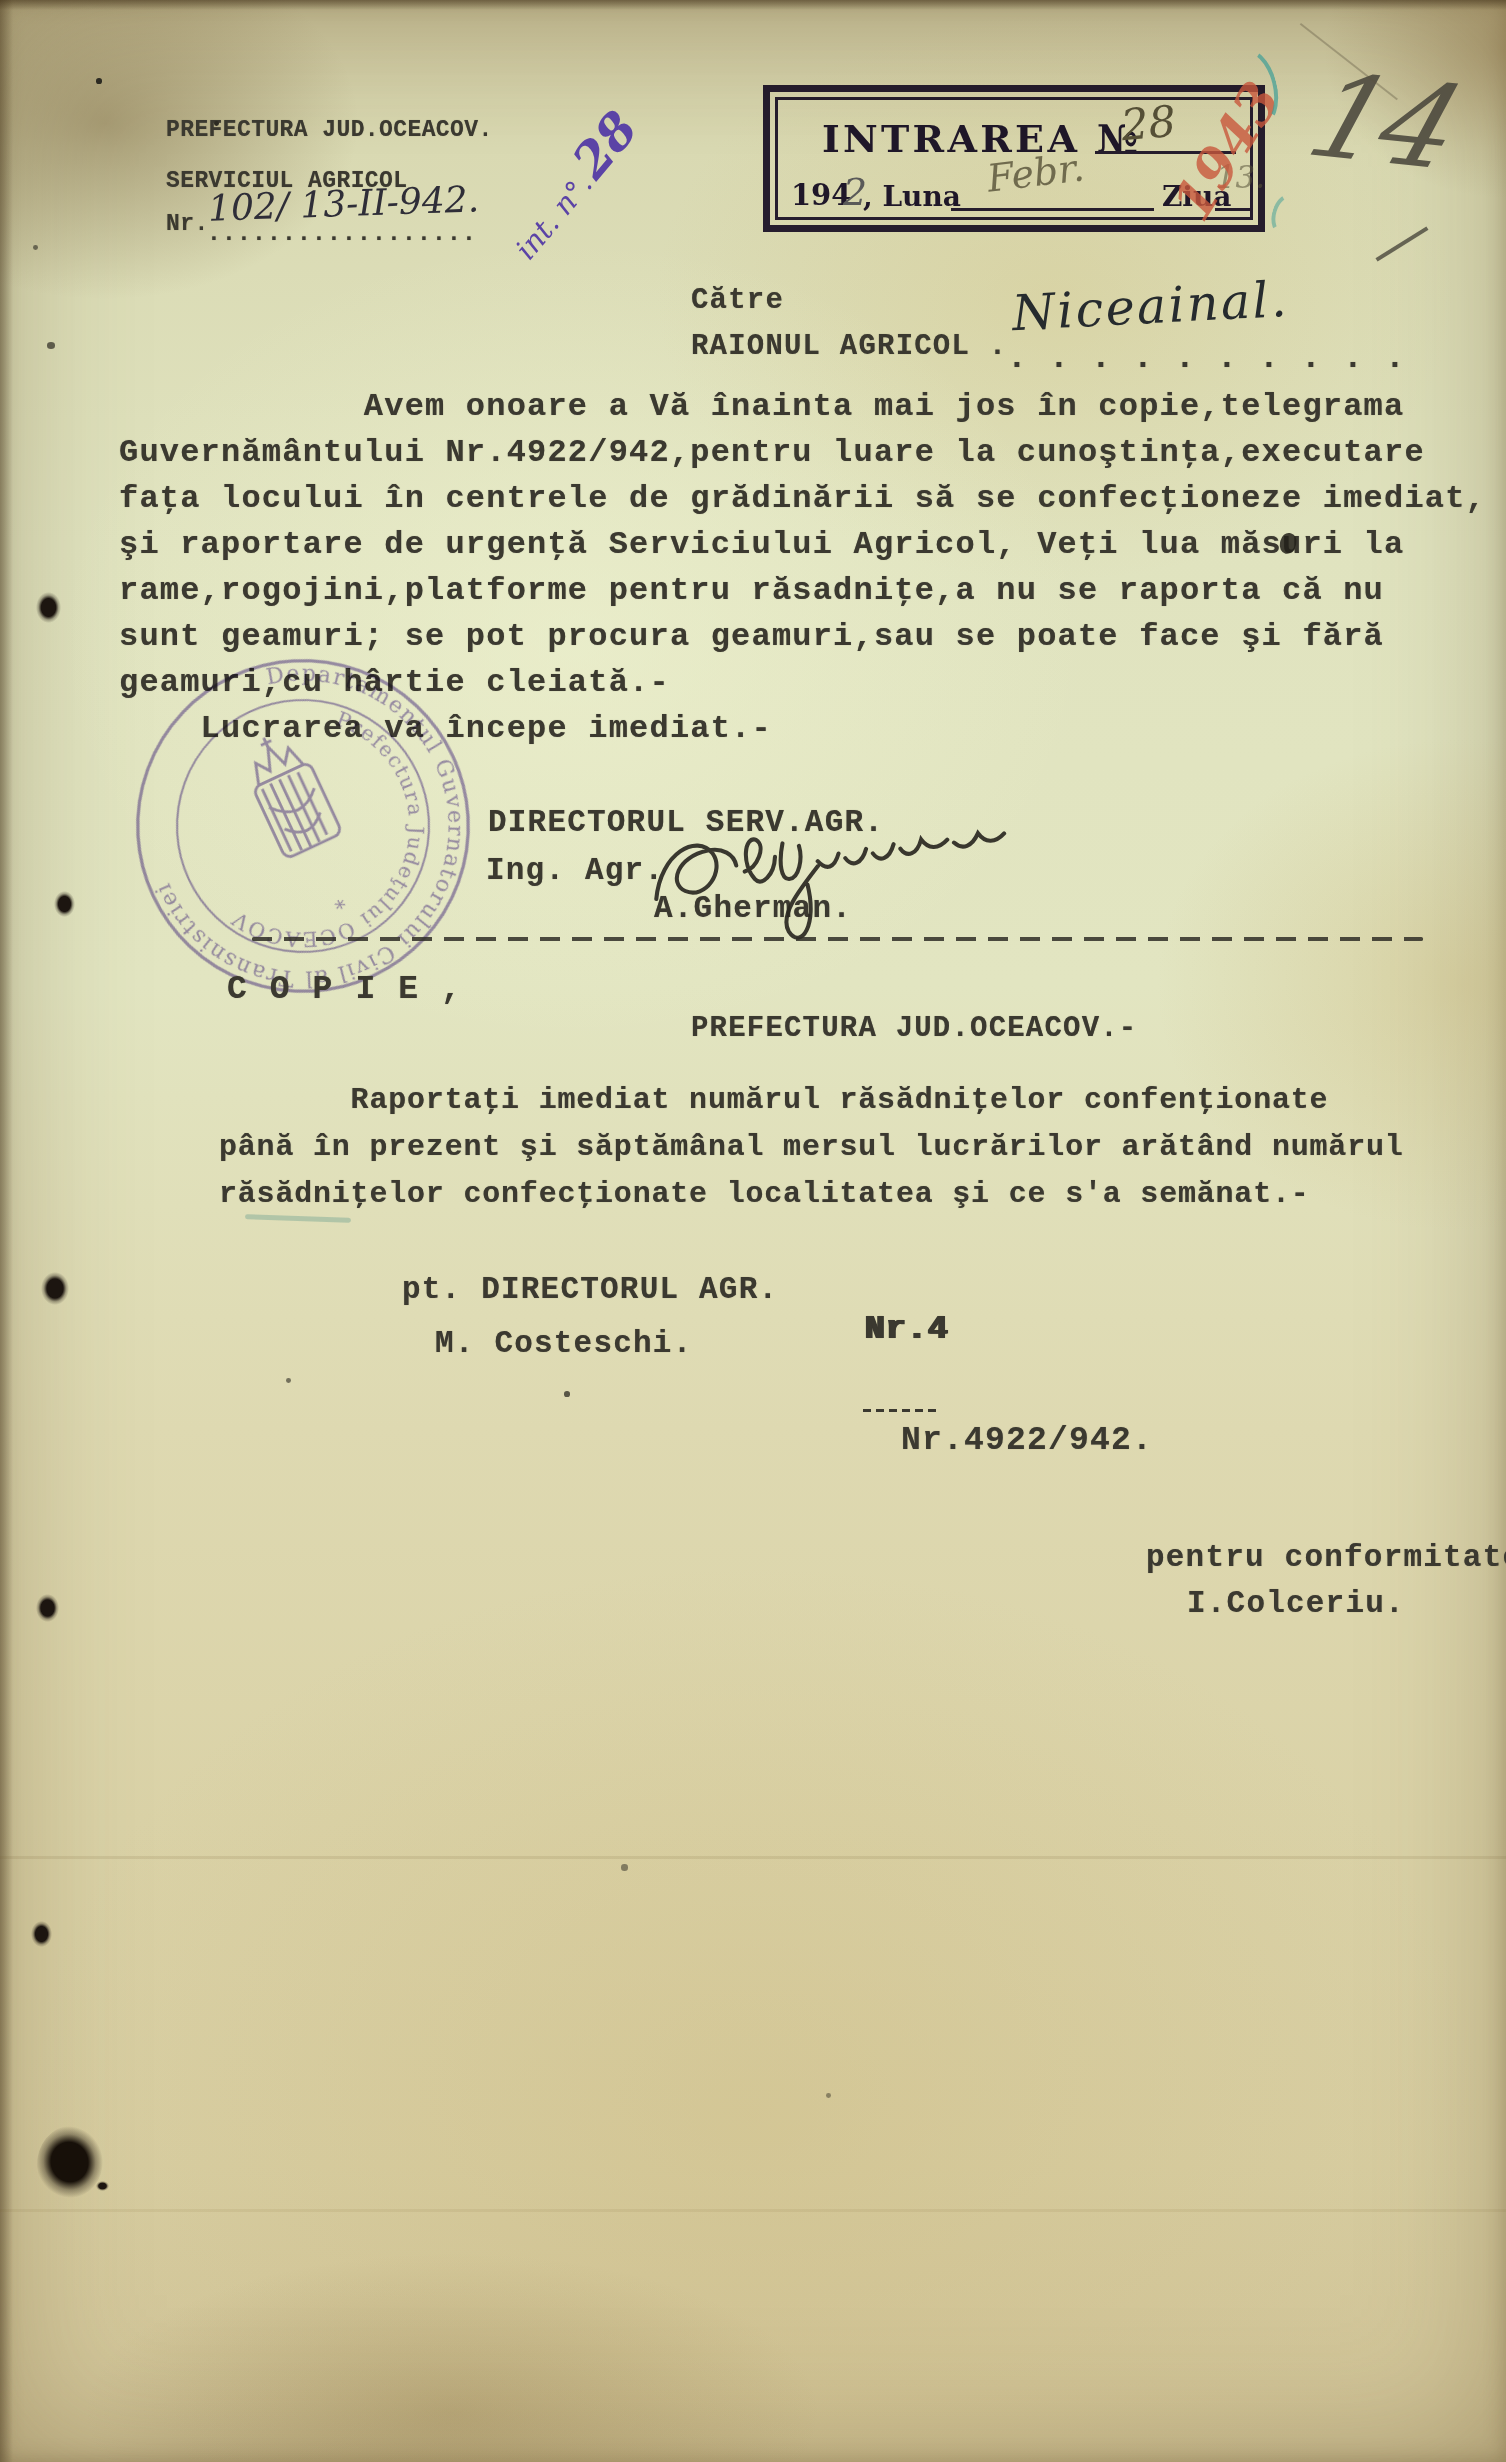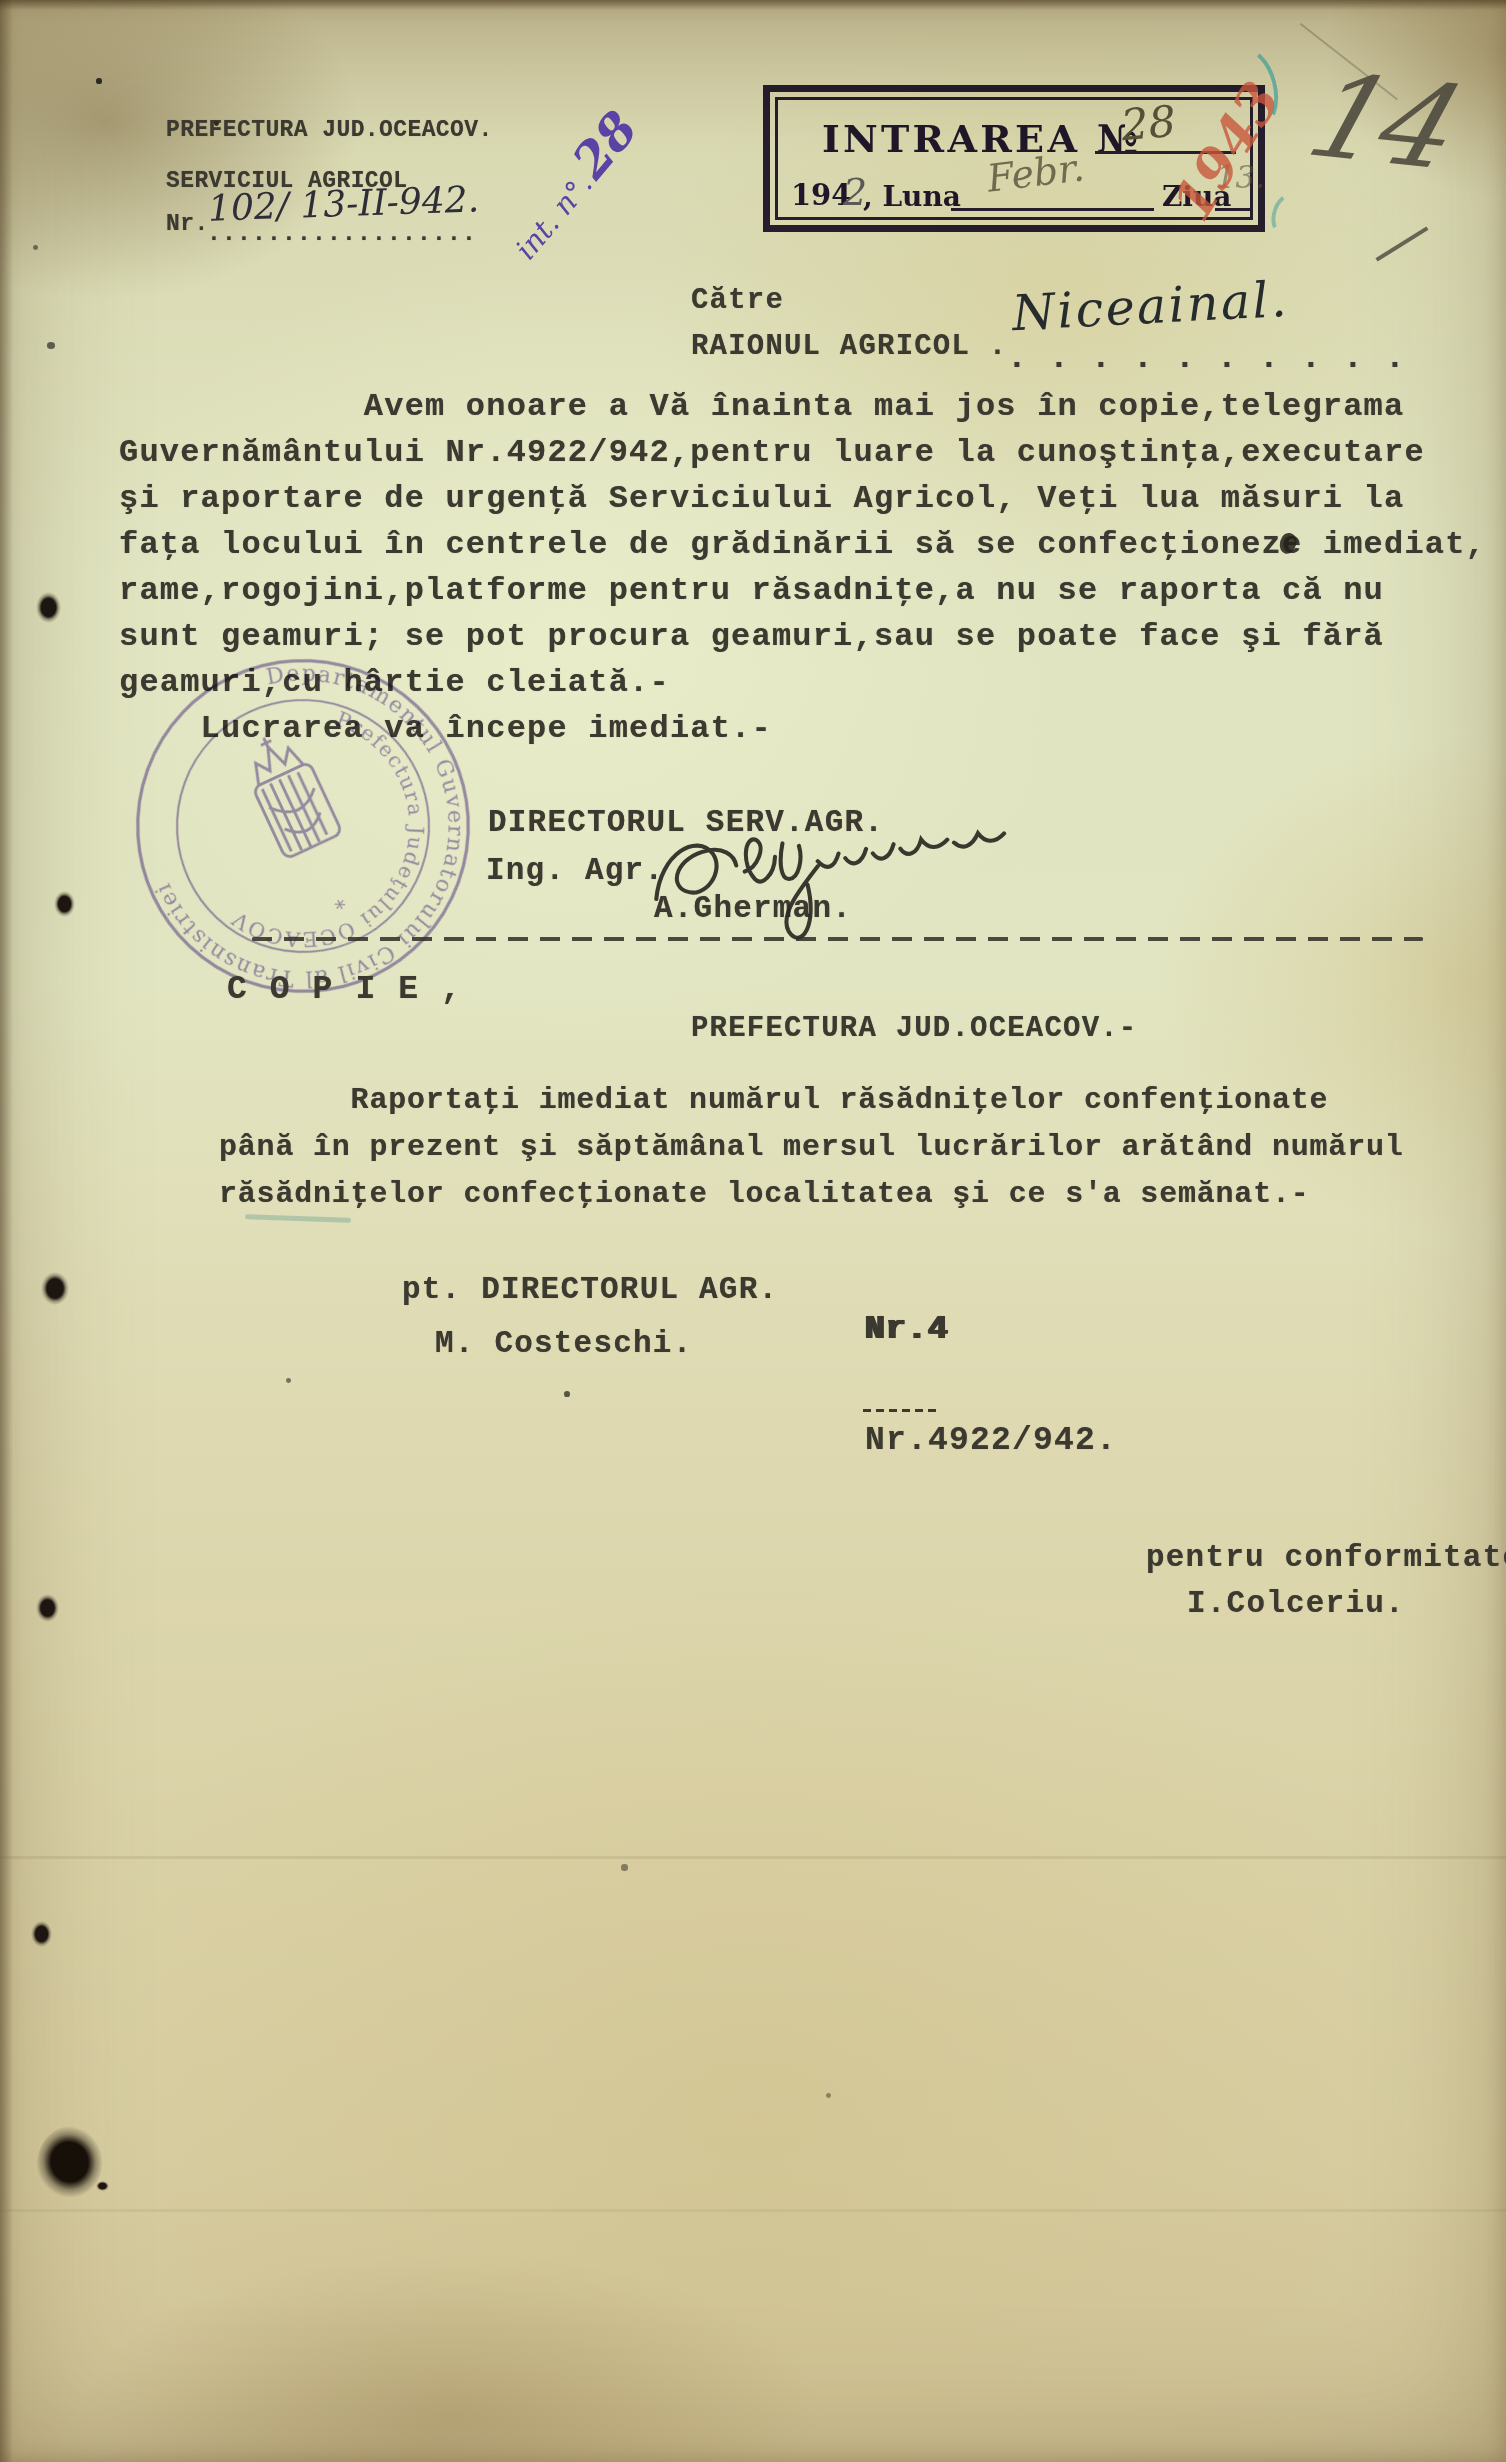--- a/index.html
+++ b/index.html
@@ -87,22 +87,22 @@
   <div class="abs" style="left:1372px;top:242px;width:60px;height:4.1px;background:#4a473c;transform:rotate(-32deg);opacity:.8;"></div>
 
   <div class="typed" style="left:691px;top:284px;font-size:29px;">Către</div>
   <div class="typed" style="left:691px;top:330px;font-size:29px;">RAIONUL AGRICOL .</div>
   <div class="typed" style="left:1007px;top:340px;font-size:33px;">. . . . . . . . . .</div>
   <div class="hand" style="left:1012px;top:278px;font-size:49px;color:#262b2e;letter-spacing:2.5px;transform:rotate(-3deg);">Niceainal.</div>
 
   <div class="abs" style="left:119px;top:384px;">
     <div class="typed" style="position:relative;font-size:32px;line-height:46px;">            Avem onoare a Vă înainta mai jos în copie,telegrama</div>
     <div class="typed" style="position:relative;font-size:32px;line-height:46px;font-family:Liberation Mono, monospace;">Guvernământului Nr.4922/942,pentru luare la cunoştinţa,executare</div>
+    <div class="typed" style="position:relative;font-size:32px;line-height:46px;">faţa locului în centrele de grădinării să se confecţioneze imediat,</div>
     <div class="typed" style="position:relative;font-size:32px;line-height:46px;">şi raportare de urgenţă Serviciului Agricol, Veţi lua măsuri la</div>
-    <div class="typed" style="position:relative;font-size:32px;line-height:46px;">faţa locului în centrele de grădinării să se confecţioneze imediat,</div>
     <div class="typed" style="position:relative;font-size:32px;line-height:46px;">rame,rogojini,platforme pentru răsadniţe,a nu se raporta că nu</div>
     <div class="typed" style="position:relative;font-size:32px;line-height:46px;">sunt geamuri; se pot procura geamuri,sau se poate face şi fără</div>
     <div class="typed" style="position:relative;font-size:32px;line-height:46px;">geamuri,cu hârtie cleiată.-</div>
     <div class="typed" style="position:relative;font-size:32px;line-height:46px;">    Lucrarea va începe imediat.-</div>
   </div>
   <div class="abs" style="left:1280px;top:533px;width:16.4px;height:21px;background:#23211a;border-radius:50% 45% 55% 50%;transform:rotate(12deg);opacity:.85;"></div>
 
   <svg class="abs" style="left:123px;top:646px;transform:rotate(-25deg);opacity:.78;mix-blend-mode:multiply;filter:blur(0.5px);" width="360" height="360" viewBox="0 0 440 440">
     <circle cx="220" cy="220" r="202" fill="none" stroke="#8d7ac2" stroke-width="4"></circle>
     <circle cx="220" cy="220" r="154" fill="none" stroke="#8d7ac2" stroke-width="2.5"></circle>
@@ -147,21 +147,21 @@
     <div class="typed" style="position:relative;font-size:30px;line-height:47px;letter-spacing:0.8px;">până în prezent şi săptămânal mersul lucrărilor arătând numărul</div>
     <div class="typed" style="position:relative;font-size:30px;line-height:47px;letter-spacing:0.8px;">răsădniţelor confecţionate localitatea şi ce s'a semănat.-</div>
   </div>
   <div class="abs" style="left:245px;top:1216px;width:106px;height:4.9px;background:rgba(70,140,130,.3);transform:rotate(2deg);border-radius:2.5px;"></div>
 
   <div class="typed" style="left:402px;top:1272px;font-size:31px;">pt. DIRECTORUL AGR.</div>
   <div class="typed" style="left:435px;top:1326px;font-size:31px;">M. Costeschi.</div>
 
   <div class="typed" style="left:865px;top:1311px;font-size:33px;text-shadow:1.2px 0 currentColor,-1.2px 0 currentColor,0 0 0.8px rgba(59,57,48,.55);">Nr.4</div>
   <div class="abs" style="left:863px;top:1409px;width:78px;height:3.3px;background:repeating-linear-gradient(90deg,#3b3930 0 8.2px,transparent 8.2px 13px);"></div>
-  <div class="typed" style="left:865px;top:1422px;font-size:33px;">Nr.4922/942.</div>
+  <div class="typed" style="left:901px;top:1422px;font-size:33px;">Nr.4922/942.</div>
 
   <div class="typed" style="left:1146px;top:1540px;font-size:31px;">pentru conformitate</div>
   <div class="typed" style="left:1187px;top:1586px;font-size:31px;">I.Colceriu.</div>
 
   <div class="hole" style="left:36px;top:592px;width:24.5px;height:31px;"></div>
   <div class="hole" style="left:54px;top:891px;width:21px;height:26px;"></div>
   <div class="hole" style="left:41px;top:1272px;width:28px;height:33px;"></div>
   <div class="hole" style="left:36px;top:1594px;width:23px;height:28px;"></div>
   <div class="hole" style="left:31px;top:1921px;width:21px;height:26px;"></div>
   <div class="abs" style="left:36px;top:2126px;width:67px;height:72px;background:radial-gradient(closest-side,#171009 55%,rgba(23,16,9,.35) 78%,transparent);border-radius:60% 40% 55% 45%;transform:rotate(-14deg);"></div>

